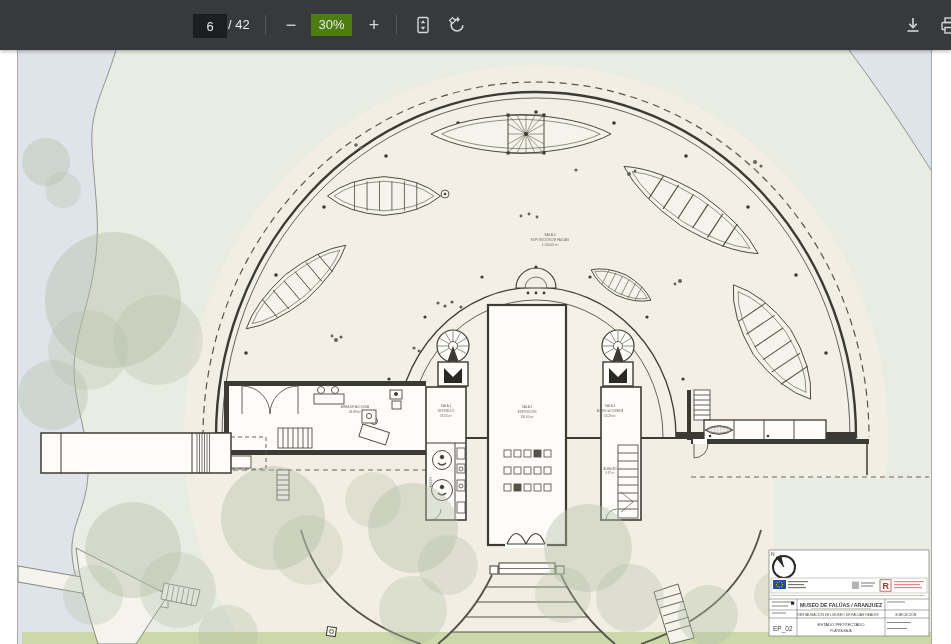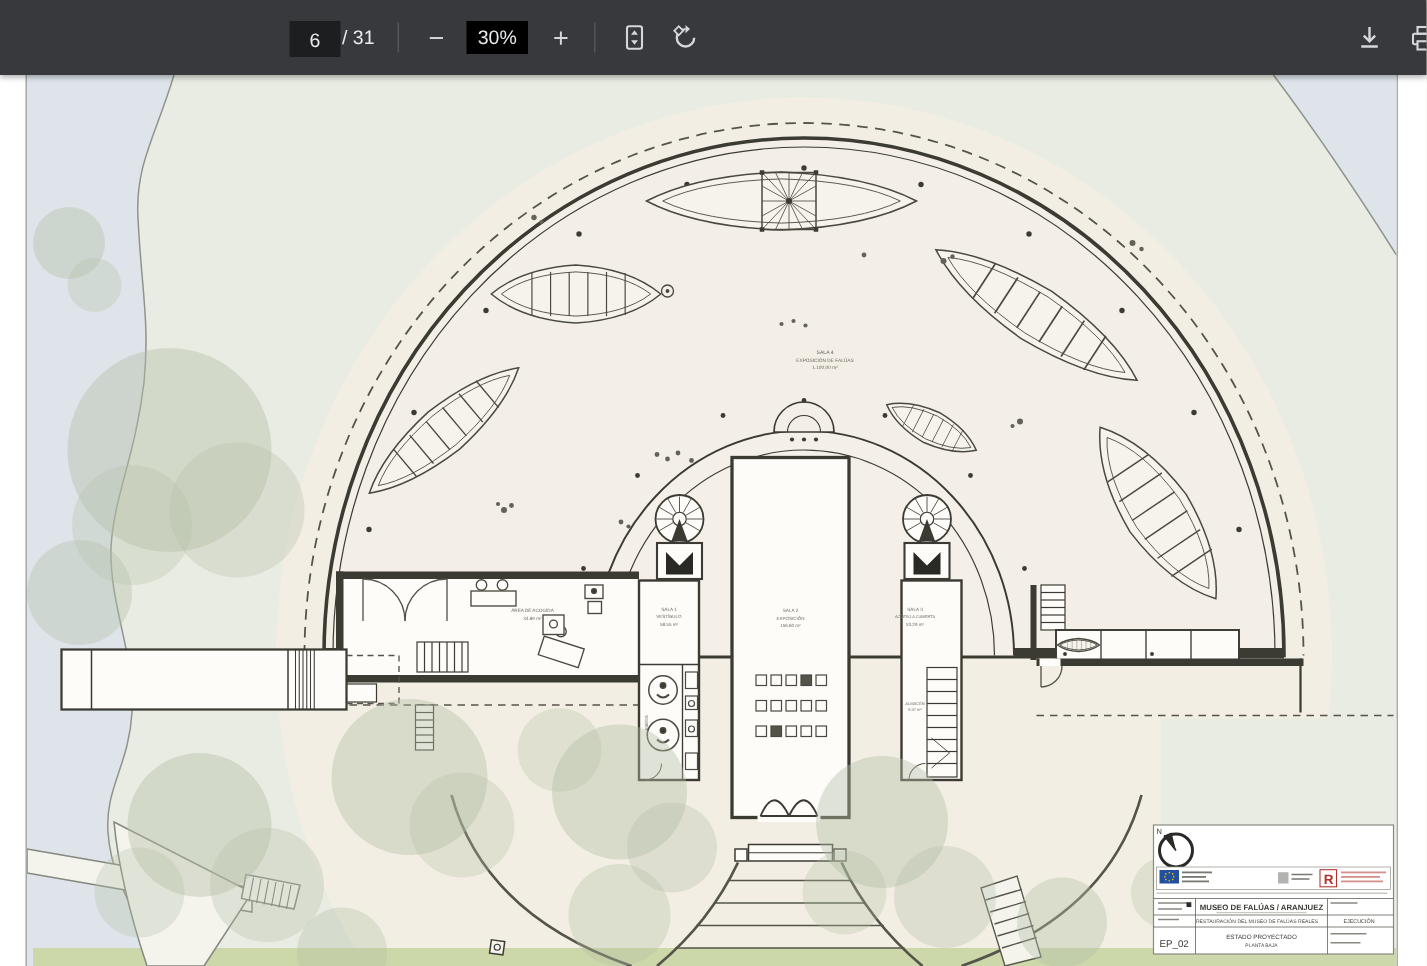--- a/index.html
+++ b/index.html
@@ -6,35 +6,35 @@
     font-family:"Liberation Sans", sans-serif;}
   
   #toolbar{position:absolute;left:0;top:0;width:951px;height:50px;background:#38393d;
     box-shadow:0 1px 4px rgba(0,0,0,.35);overflow:hidden;z-index:5;}
   .page-box{position:absolute;left:193px;top:14px;width:30px;height:22px;background:#1d1e20;
     border:none;color:#e8eaed;font-size:13px;text-align:center;font-family:"Liberation Sans",sans-serif;}
   .tb-text{position:absolute;left:228px;top:0;line-height:50px;color:#e8eaed;font-size:13px;}
   .tb-sep{position:absolute;top:15px;width:1px;height:20px;background:#55565a;}
   .tb-btn{position:absolute;top:0;height:50px;background:transparent;border:none;color:#d5d7db;
     font-size:18px;cursor:pointer;padding:0;display:flex;align-items:center;justify-content:center;}
-  .zoom-box{position:absolute;left:311px;top:14px;width:41px;height:22px;background:#000000;
+  .zoom-box{position:absolute;left:311px;top:14px;width:41px;height:22px;background:#4d7c0f;
     color:#e8eaed;font-size:13px;text-align:center;line-height:22px;}
   .ticon{display:block;}
   
   #page{position:absolute;left:17px;top:50px;width:913px;height:594px;background:#e9ece2;
     border-left:1px solid #a9a9a9;border-right:1px solid #a9a9a9;}
   #plansvg{display:block;}
   text{font-family:"Liberation Sans",sans-serif;}
 </style>
 </head>
 <body>
 
 <div id="toolbar">
   <input class="page-box" value="6" style="">
-  <span class="tb-text">/ 31</span>
+  <span class="tb-text">/ 42</span>
   <div class="tb-sep" style="left:265px"></div>
 
   <button class="tb-btn" style="left:278px;width:26px">
     <span>−</span>
   </button>
   <div class="zoom-box">30%</div>
   <button class="tb-btn" style="left:361px;width:26px">
     <span>+</span>
   </button>
   <div class="tb-sep" style="left:396px"></div>

